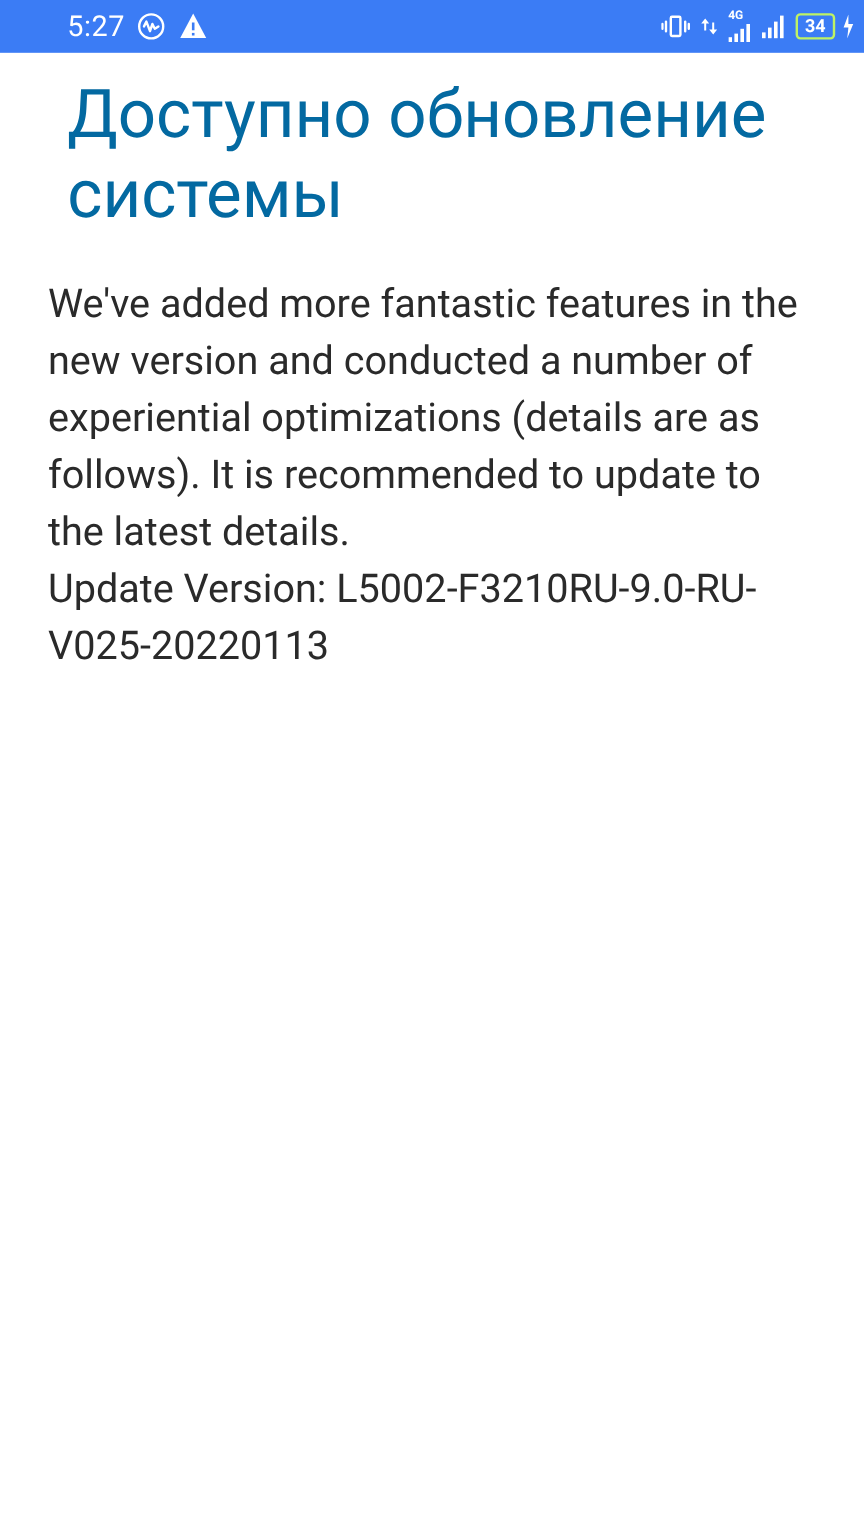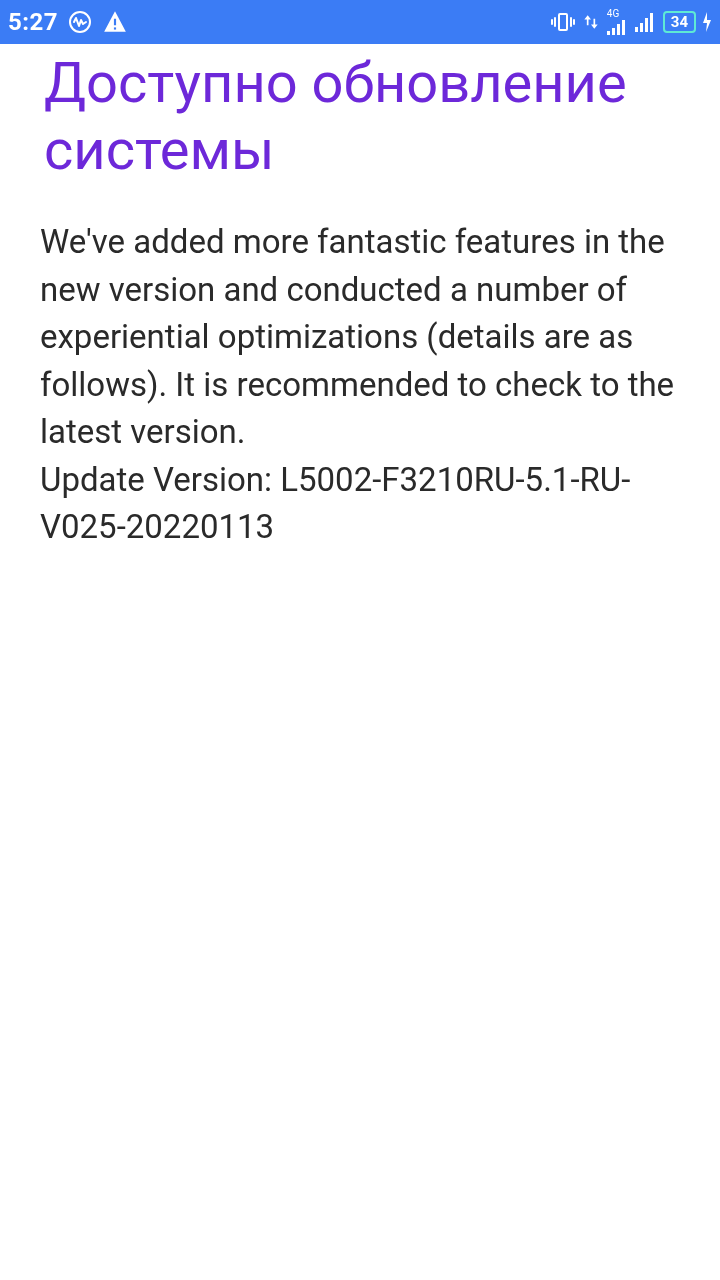--- a/index.html
+++ b/index.html
@@ -22,40 +22,40 @@
     padding: 0 8px;
     font-size: 24px;
     font-weight: 500;
   }
   .status-left, .status-right {
     display: flex;
     align-items: center;
     gap: 10px;
   }
   .status-right { gap: 6px; }
-  .clock { font-weight:700; letter-spacing:0.5px; }
+  .clock { font-weight:400; letter-spacing:0.5px;margin-left:48px; }
   .icon { display:inline-flex; align-items:center; justify-content:center; }
   .battery {
-    border: 2px solid #5eead4;
+    border: 2px solid #bef264;
     border-radius: 4px;
     font-size: 15px;
     font-weight:700;
     padding: 0 6px;
     line-height: 18px;
     display:flex;
     align-items:center;
   }
   .content {
     padding: 0 40px;
   }
   .title {
     font-size: 56px;
     font-weight: 400;
-    color: #6d28d9;
-    margin: 4px;
+    color: #0369a1;
+    margin: 16px;
     line-height: 1.2;
     padding-top: 2px;
   }
   .body-text {
     font-size: 33px;
     color: #2a2a2a;
     line-height: 1.44;
     margin-top: 34px;
     font-weight:400;
   }
@@ -87,21 +87,21 @@
         <rect x="8" y="4" width="8" height="16" rx="1"></rect>
         <path d="M4 8v8M20 8v8M1 10v4M23 10v4" stroke-linecap="round"></path>
       </svg>
     </span>
     <span class="icon">
       <svg width="20" height="20" viewBox="0 0 24 24" fill="#fff">
         <path d="M8 4l-4 5h3v7h2V9h3L8 4zM16 20l4-5h-3V8h-2v7h-3l4 5z"></path>
       </svg>
     </span>
     <span class="icon" style="flex-direction:column;align-items:flex-start;gap:0;">
-      <span style="font-size:10px;font-weight:400;line-height:10px;">4G</span>
+      <span style="font-size:10px;font-weight:700;line-height:10px;">4G</span>
       <svg width="22" height="16" viewBox="0 0 22 16" fill="#fff">
         <rect x="0" y="12" width="3" height="4"></rect>
         <rect x="5" y="9" width="3" height="7"></rect>
         <rect x="10" y="5" width="3" height="11"></rect>
         <rect x="15" y="1" width="3" height="15"></rect>
       </svg>
     </span>
     <span class="icon">
       <svg width="22" height="20" viewBox="0 0 22 20" fill="#fff">
         <rect x="0" y="15" width="3" height="5"></rect>
@@ -117,16 +117,16 @@
       <svg width="10" height="20" viewBox="0 0 10 20" fill="#fff">
         <path d="M5 0 L1 11 H5 L4 20 L9 8 H5 Z"></path>
       </svg>
     </span>
   </div>
 </div>
 
 <div class="content">
   <h1 class="title">Доступно обновление системы</h1>
   <div class="body-text">
-    <p>We've added more fantastic features in the new version and conducted a number of experiential optimizations (details are as follows). It is recommended to check to the latest version.</p>
-    <p>Update Version: L5002-F3210RU-5.1-RU-V025-20220113</p>
+    <p>We've added more fantastic features in the new version and conducted a number of experiential optimizations (details are as follows). It is recommended to update to the latest details.</p>
+    <p>Update Version: L5002-F3210RU-9.0-RU-V025-20220113</p>
   </div>
 </div>
 
 </body></html>

